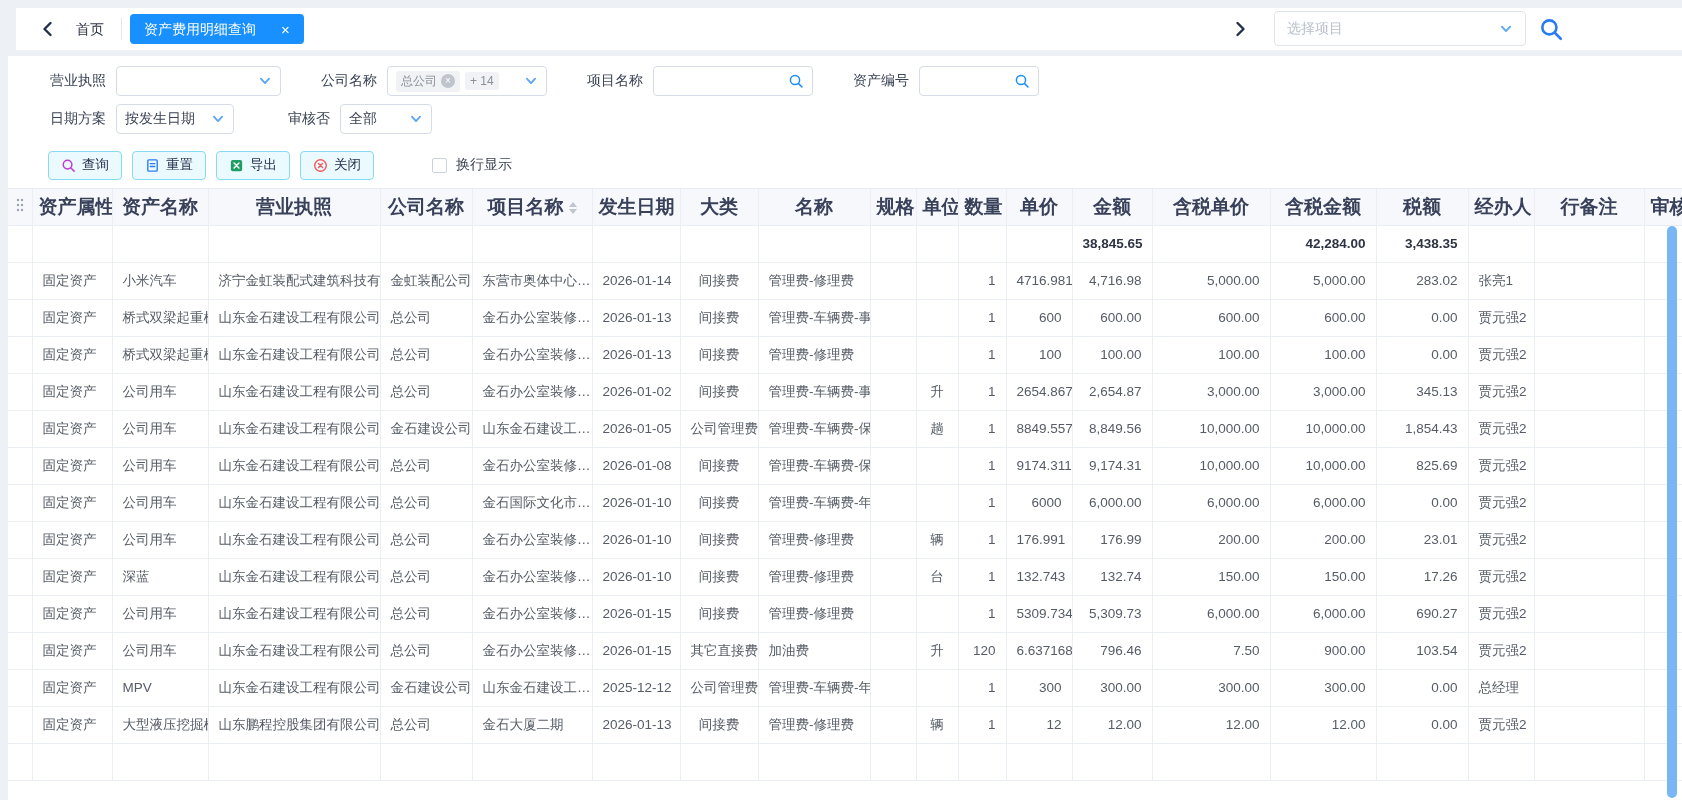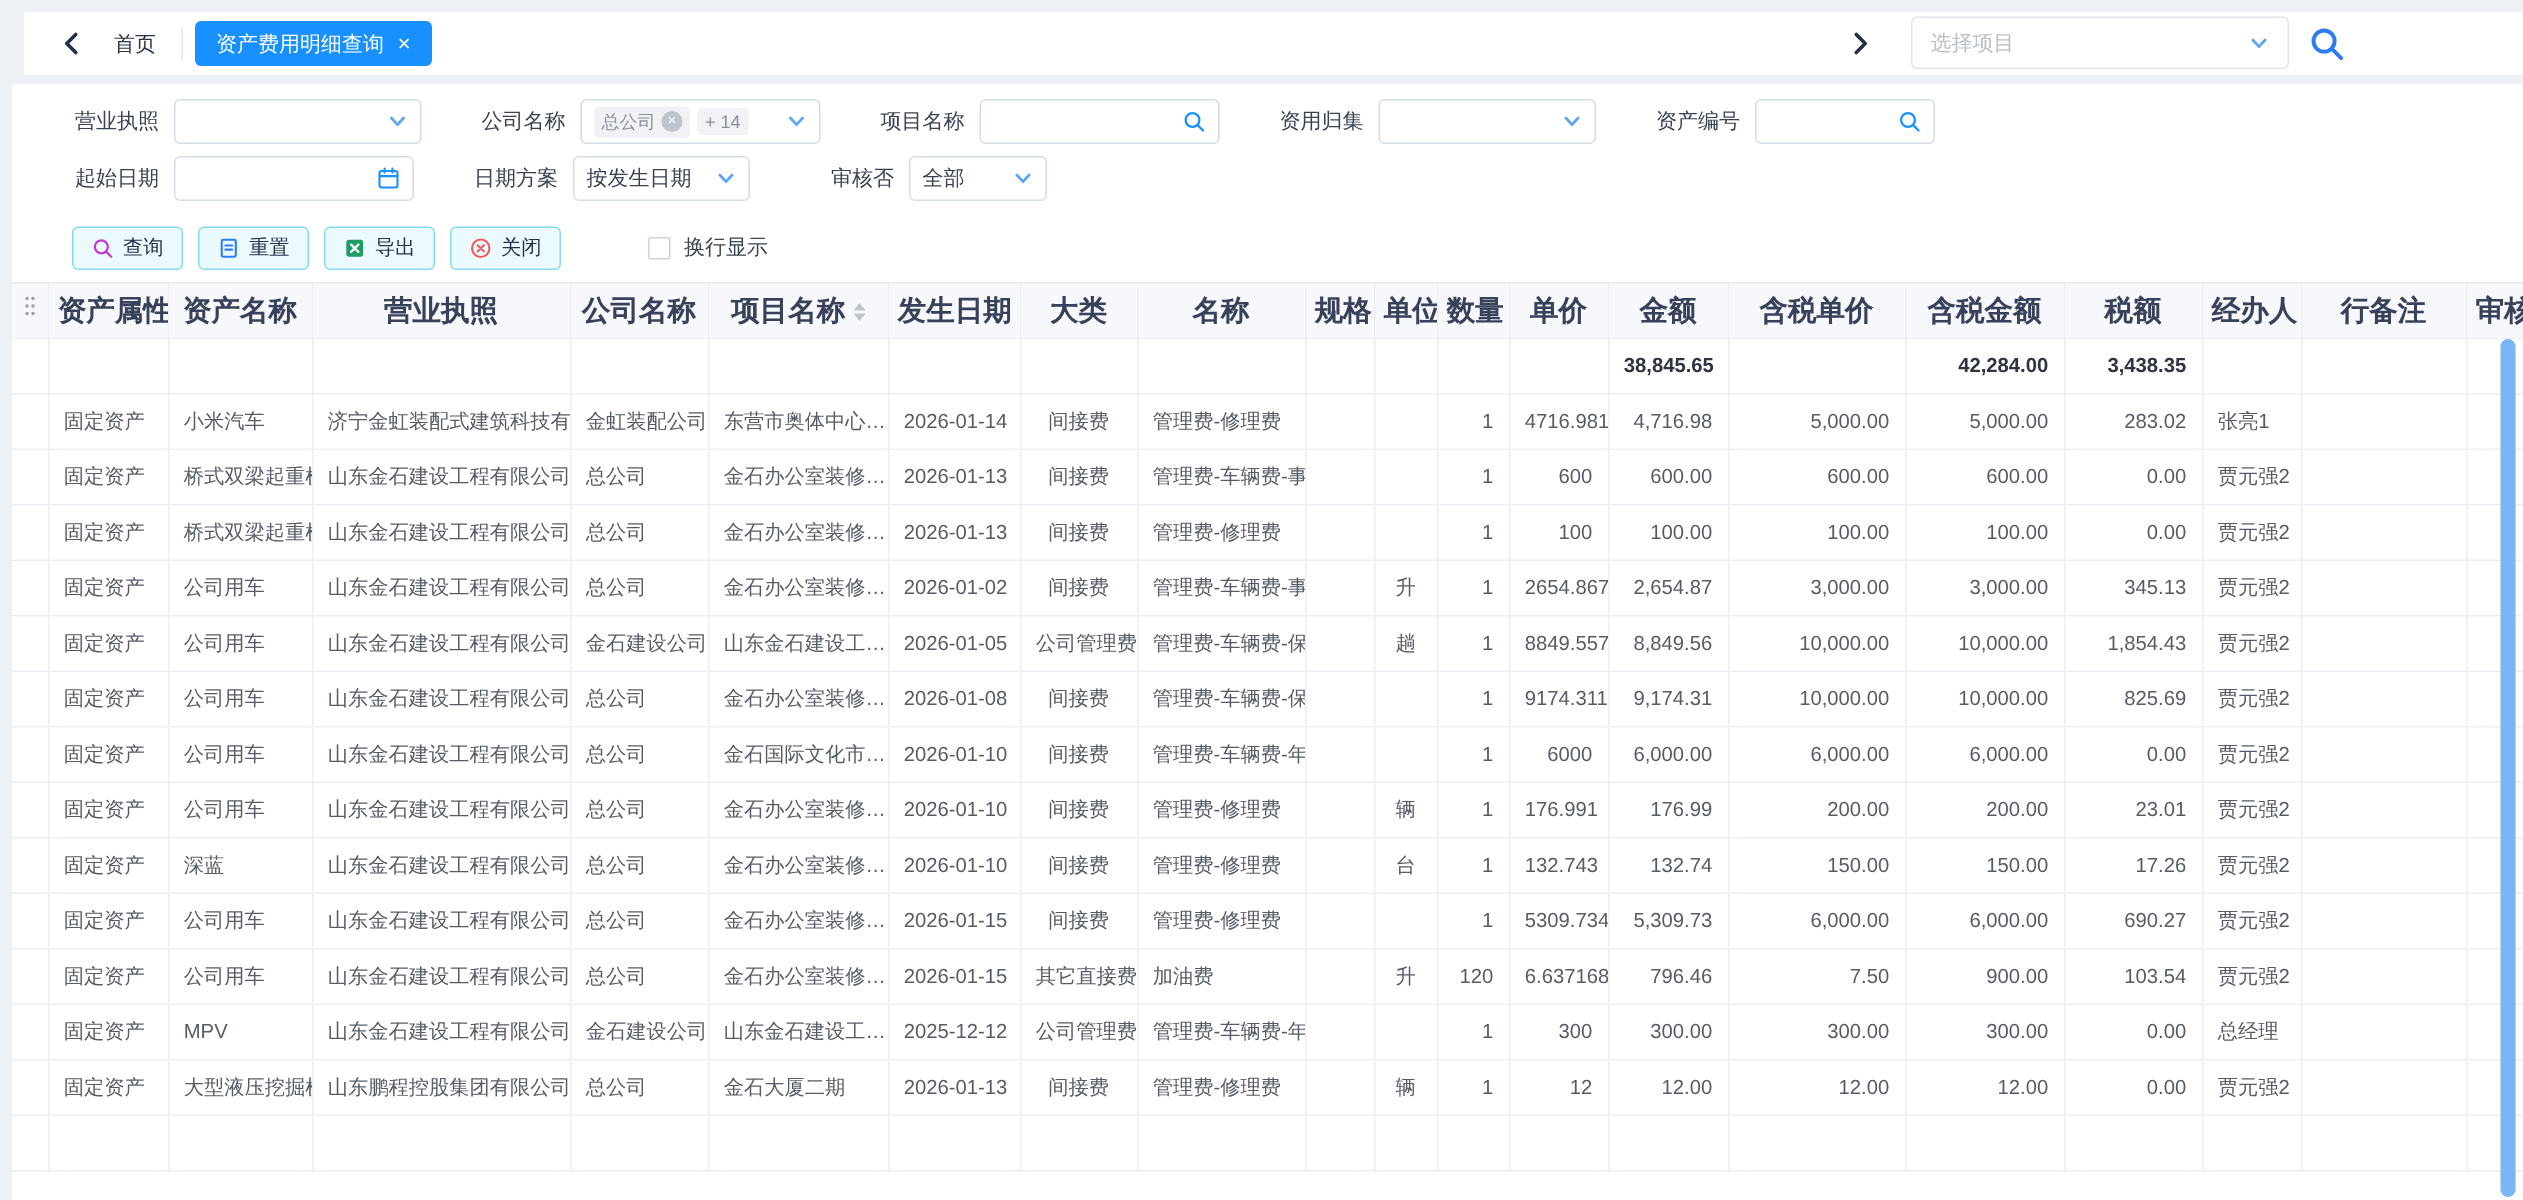--- a/index.html
+++ b/index.html
@@ -13,21 +13,21 @@
   .topbar{ position:absolute; top:8px; left:16px; width:1682px; height:42px; background:#fff; }
   .tab-arrow{ position:absolute; top:11px; width:20px; height:20px; color:#22304b; cursor:pointer; }
   .tab-arrow svg{ width:20px; height:20px; }
   .tab-arrow.left{ left:22px; }
   .tab-arrow.right{ right:448px; }
   .tab-home{ position:absolute; left:56px; top:9px; height:24px; line-height:24px; padding:0 4px; color:#2b3346; cursor:pointer; }
   .tab-sep{ position:absolute; left:105px; top:10px; width:1px; height:22px; background:#e2e6ee; }
   .tab-active{
     position:absolute; left:114px; top:6px; height:30px; line-height:30px;
     background:#1890ff; color:#fff; border-radius:4px; padding:0 14px;
-    display:flex; align-items:center; gap:9px; cursor:pointer;
+    display:flex; align-items:center; gap:25px; cursor:pointer;
   }
   .tab-close{ font-size:15px; line-height:1; cursor:pointer; }
   .proj-select{
     position:absolute; right:172px; top:3px; width:252px; height:35px;
     background:#fff; border:1px solid #e0e4ec; border-radius:4px;
     display:flex; align-items:center; padding:0 12px; cursor:pointer;
   }
   .proj-select .ph{ color:#b9c0ca; flex:1; }
   .chev{ width:14px; height:14px; color:#5fa6f2; flex:none; }
   .global-search{ position:absolute; right:134px; top:8px; width:26px; height:26px; color:#2b7bf3; cursor:pointer; }
@@ -146,56 +146,33 @@
           <input style="">
           <span class="cicon">
             <svg viewBox="0 0 16 16">
                 <circle cx="7" cy="7" r="4.6" fill="none" stroke="currentColor" stroke-width="1.5"></circle>
                 <line x1="10.6" y1="10.6" x2="14" y2="14" stroke="currentColor" stroke-width="1.5" stroke-linecap="round"></line>
               </svg>
           </span>
         </div>
       </div>
       <div class="field">
-        <label class="flabel">资用归集</label>
-        <div class="control" style="width:145px">
-          <span class="spacer"></span>
-          <svg class="chev" viewBox="0 0 12 12">
-              <path d="M2.5 4 L6 7.8 L9.5 4" fill="none" stroke="currentColor" stroke-width="1.6" stroke-linecap="round" stroke-linejoin="round"></path>
-            </svg>
-        </div>
-      </div>
-      <div class="field">
         <label class="flabel">资产编号</label>
         <div class="control" style="width:120px">
           <input style="">
           <span class="cicon">
             <svg viewBox="0 0 16 16">
                 <circle cx="7" cy="7" r="4.6" fill="none" stroke="currentColor" stroke-width="1.5"></circle>
                 <line x1="10.6" y1="10.6" x2="14" y2="14" stroke="currentColor" stroke-width="1.5" stroke-linecap="round"></line>
               </svg>
           </span>
         </div>
       </div>
     </div>
     <div class="frow">
-      <div class="field">
-        <label class="flabel">起始日期</label>
-        <div class="control" style="width:160px">
-          <span class="spacer"></span>
-          <span class="cicon">
-            <svg viewBox="0 0 16 16">
-                <rect x="2" y="3" width="12" height="11" rx="1.5" fill="none" stroke="currentColor" stroke-width="1.4"></rect>
-                <line x1="2" y1="6.4" x2="14" y2="6.4" stroke="currentColor" stroke-width="1.4"></line>
-                <line x1="5.4" y1="1.4" x2="5.4" y2="4" stroke="currentColor" stroke-width="1.4" stroke-linecap="round"></line>
-                <line x1="10.6" y1="1.4" x2="10.6" y2="4" stroke="currentColor" stroke-width="1.4" stroke-linecap="round"></line>
-              </svg>
-          </span>
-        </div>
-      </div>
       <div class="field">
         <label class="flabel">日期方案</label>
         <div class="control" style="width:118px">
           <span class="sel-value">按发生日期</span>
           <svg class="chev" viewBox="0 0 12 12">
               <path d="M2.5 4 L6 7.8 L9.5 4" fill="none" stroke="currentColor" stroke-width="1.6" stroke-linecap="round" stroke-linejoin="round"></path>
             </svg>
         </div>
       </div>
       <div class="field">

